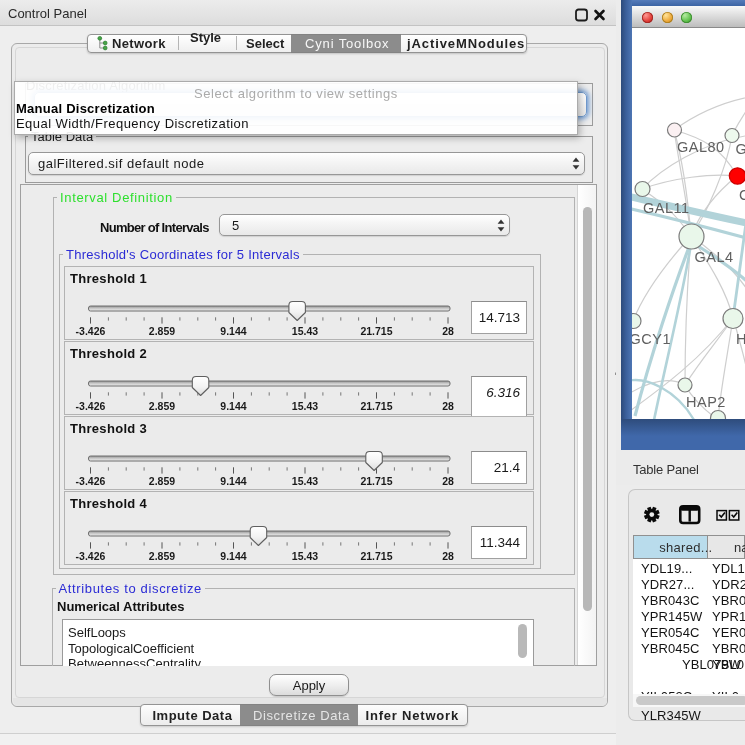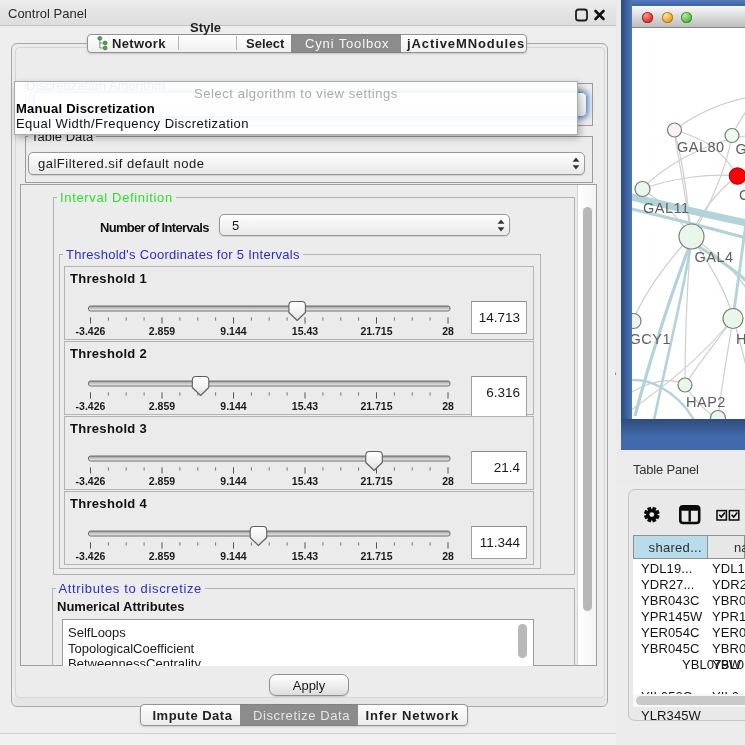--- a/index.html
+++ b/index.html
@@ -36,21 +36,21 @@
 
 <div class="abs" style="left:87px;top:33.5px;width:440px;height:19px;border:1px solid #939393;border-radius:4px;background:linear-gradient(#ffffff,#efefef);box-shadow:0 1px 2px rgba(0,0,0,0.18);"></div>
 <div class="abs" style="left:290.5px;top:33.5px;width:110.5px;height:19px;background:#8c8c8c;border-top:1px solid #838383;border-bottom:1px solid #838383;"></div>
 <svg class="abs" style="left:96px;top:34.5px;" width="13" height="16" viewBox="0 0 13 16">
   <path d="M3.8 3.3 L3.8 13 M3.8 8 L9 8 M3.8 13 L9 13" stroke="#8d8d8d" stroke-width="1" fill="none"></path>
   <circle cx="3.8" cy="3.3" r="1.9" fill="#47a447" stroke="#2e7d32" stroke-width="0.7"></circle>
   <circle cx="9.2" cy="8" r="1.9" fill="#47a447" stroke="#2e7d32" stroke-width="0.7"></circle>
   <circle cx="9.2" cy="13" r="1.9" fill="#47a447" stroke="#2e7d32" stroke-width="0.7"></circle>
 </svg>
 <div class="abs tabtxt" style="left:112px;top:36px;letter-spacing:0.35px;">Network</div>
-<div class="abs tabtxt" style="left:190px;top:20px;">Style</div>
+<div class="abs tabtxt" style="left:190px;top:30px;">Style</div>
 <div class="abs tabtxt" style="left:246px;top:36px;">Select</div>
 <div class="abs tabtxt" style="left:305px;top:36px;color:#f7f7f7;letter-spacing:0.85px;font-weight:normal;">Cyni Toolbox</div>
 <div class="abs tabtxt" style="left:407px;top:36px;letter-spacing:0.9px;">jActiveMNodules</div>
 <div class="abs" style="left:177.5px;top:36px;width:1px;height:14px;background:#b5b5b5;"></div>
 <div class="abs" style="left:236px;top:36px;width:1px;height:14px;background:#b5b5b5;"></div>
 
 <div class="group" style="left:25px;top:83px;width:568px;height:43px;border-color:#9b9b9b;"></div>
 <div class="abs" style="left:26px;top:77.5px;font-size:13px;color:#2b2b2b;letter-spacing:0.15px;">Discretization Algorithm</div>
 <div class="abs" style="left:42px;top:99.5px;font-size:13px;color:#4a4a4a;letter-spacing:0.45px;">Equal Width/Frequency Discretization</div>
 <div class="combo" style="left:34px;top:92px;width:553px;height:25px;border-color:#6f99cc;box-shadow:0 0 5px 2px rgba(88,140,205,0.85);"></div>
@@ -170,21 +170,21 @@
       <line x1="365.1" y1="50.3" x2="365.1" y2="53.6" stroke="#777777" stroke-width="1"></line>
       <line x1="383.0" y1="50.3" x2="383.0" y2="56.6" stroke="#555555" stroke-width="1"></line>
     <text x="25.5" y="67.5" text-anchor="middle" font-size="10.5" font-weight="bold" fill="#1a1a1a" font-family="Liberation Sans">-3.426</text>
       <text x="97.0" y="67.5" text-anchor="middle" font-size="10.5" font-weight="bold" fill="#1a1a1a" font-family="Liberation Sans">2.859</text>
       <text x="168.5" y="67.5" text-anchor="middle" font-size="10.5" font-weight="bold" fill="#1a1a1a" font-family="Liberation Sans">9.144</text>
       <text x="240.0" y="67.5" text-anchor="middle" font-size="10.5" font-weight="bold" fill="#1a1a1a" font-family="Liberation Sans">15.43</text>
       <text x="311.5" y="67.5" text-anchor="middle" font-size="10.5" font-weight="bold" fill="#1a1a1a" font-family="Liberation Sans">21.715</text>
       <text x="383.0" y="67.5" text-anchor="middle" font-size="10.5" font-weight="bold" fill="#1a1a1a" font-family="Liberation Sans">28</text>
     <path d="M 127.3 45.5 L 127.3 38.3 Q 127.3 34.5 131.1 34.5 L 140.0 34.5 Q 143.8 34.5 143.8 38.3 L 143.8 45.5 L 135.6 53.5 Z" fill="url(#hdl2)" stroke="#5f5f5f" stroke-width="1.1" stroke-linejoin="round"></path>
   </svg>
-  <div class="vbox" style="left:406.5px;top:34px;width:56px;height:43px;line-height:31px;padding-right:6px;">6.316</div>
+  <div class="vbox" style="left:406.5px;top:34px;width:56px;height:43px;line-height:31px;padding-right:6px;font-style:italic;">6.316</div>
 </div>
 <div class="tbox" style="left:63.5px;top:416px;width:470.0px;height:73.5px;">
   <div class="tlabel">Threshold 3</div>
   <svg width="470.0" height="73.5" viewBox="0 0 470.0 73.5" style="position:absolute;left:0;top:0;">
     <defs>
       <linearGradient id="trk3" x1="0" y1="0" x2="0" y2="1">
         <stop offset="0" stop-color="#8f8f8f"></stop>
           <stop offset="0.45" stop-color="#c6c6c6"></stop>
           <stop offset="1" stop-color="#efefef"></stop>
       </linearGradient>
@@ -398,21 +398,21 @@
     <rect x="75" y="7.6" width="9.4" height="9.4" fill="none" stroke="#0a0a0a" stroke-width="1.5"></rect>
     <path d="M77.2 11.8 l2.1 2.2 l3.6 -4.4" fill="none" stroke="#0a0a0a" stroke-width="1.6"></path>
     <rect x="87.4" y="7.6" width="9.4" height="9.4" fill="none" stroke="#0a0a0a" stroke-width="1.5"></rect>
     <path d="M89.6 11.8 l2.1 2.2 l3.6 -4.4" fill="none" stroke="#0a0a0a" stroke-width="1.6"></path>
   </g>
 </svg>
 
 <div class="abs" style="left:633px;top:535px;width:112px;height:158.5px;background:#ffffff;overflow:hidden;"></div>
 <div class="abs" style="left:633px;top:535px;width:74.5px;height:23.5px;background:#b9dcec;border:1px solid #909090;"></div>
 <div class="abs" style="left:707.5px;top:535px;width:37.5px;height:23.5px;background:#e7e7e7;border:1px solid #909090;border-left:none;"></div>
-<div class="abs" style="left:638px;top:540px;width:74.5px;text-align:center;font-size:13px;color:#2e2e2e;letter-spacing:0.3px;">shared...</div>
+<div class="abs" style="left:638px;top:540px;width:74.5px;text-align:right;font-size:13px;color:#2e2e2e;letter-spacing:0.3px;">shared...</div>
 <div class="abs" style="left:734px;top:540px;font-size:13px;color:#2e2e2e;">na</div>
 <div class="abs" style="left:641px;top:561.0px;font-size:13px;color:#141414;letter-spacing:0.1px;">YDL19...</div>
 <div class="abs" style="left:641px;top:577.0px;font-size:13px;color:#141414;letter-spacing:0.1px;">YDR27...</div>
 <div class="abs" style="left:641px;top:593.0px;font-size:13px;color:#141414;letter-spacing:0.1px;">YBR043C</div>
 <div class="abs" style="left:641px;top:609.0px;font-size:13px;color:#141414;letter-spacing:0.1px;">YPR145W</div>
 <div class="abs" style="left:641px;top:625.0px;font-size:13px;color:#141414;letter-spacing:0.1px;">YER054C</div>
 <div class="abs" style="left:641px;top:641.0px;font-size:13px;color:#141414;letter-spacing:0.1px;">YBR045C</div>
 <div class="abs" style="left:641px;top:657.0px;font-size:13px;color:#141414;letter-spacing:0.1px;margin-left:41px;">YBL079W</div>
 <div class="abs" style="left:641px;top:673.0px;font-size:13px;color:#141414;letter-spacing:0.1px;margin-top:35px;">YLR345W</div>
 <div class="abs" style="left:641px;top:689.0px;font-size:13px;color:#141414;letter-spacing:0.1px;">YIL052C</div>

